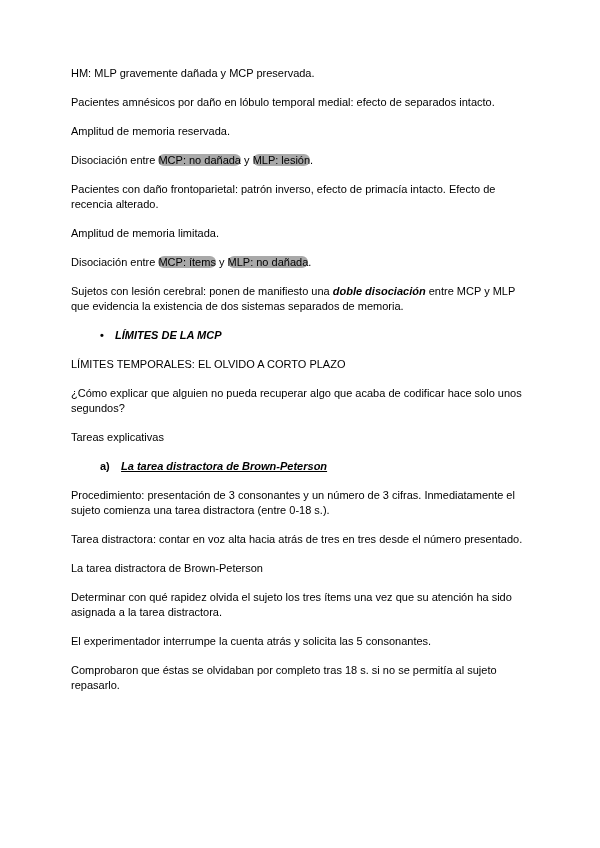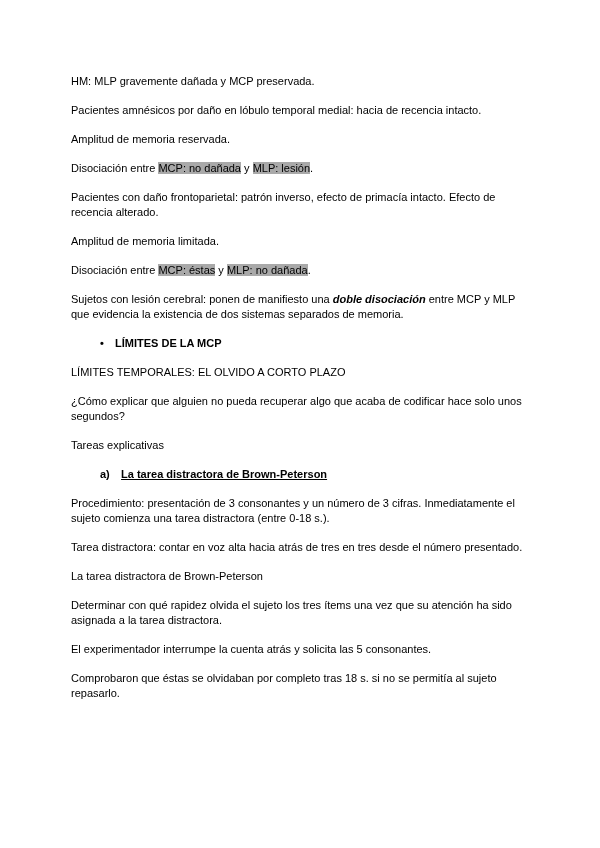--- a/index.html
+++ b/index.html
@@ -12,21 +12,20 @@
     width: 600px;
     height: 703px;
     background: #ffffff;
     overflow: hidden;
     box-sizing: border-box;
     padding: 66px 64px 0 71px;
     font-family: "Liberation Sans", "DejaVu Sans", sans-serif;
     font-size: 11px;
     line-height: 15px;
     color: #000000;
-    margin-top: 8px;
   }
   .para {
     margin: 0 0 14px 0;
   }
   .bullet {
     padding-left: 29px;
     font-weight: bold;
     margin-top: 9px;
   }
   .bullet .bullet-dot {
@@ -42,37 +41,37 @@
     min-width: 18px;
   }
   .heading-b {
     margin-top: 41px;
     font-weight: bold;
   }
   .heading-b .marker {
     font-weight: bold;
     margin-right: 4px;
   }
-  .run.hl { background-color: #a9a9a9; }
+  .run.hl { background-color: #a9a9a9; border-radius: 6px; }
   .run.it { font-style: italic; font-weight: bold; }
-  .run.b  { font-weight: bold; }
+  .run.b  { font-weight: bold; font-style: italic; }
   .run.u  { text-decoration: underline; }
 </style>
 </head>
 <body>
 
 <div class="page">
   <div>
       <p class="para "><span class="run">HM: MLP gravemente dañada y MCP preservada.</span></p>
-      <p class="para "><span class="run">Pacientes amnésicos por daño en lóbulo temporal medial: hacia de recencia intacto.</span></p>
+      <p class="para "><span class="run">Pacientes amnésicos por daño en lóbulo temporal medial: efecto de separados intacto.</span></p>
       <p class="para "><span class="run">Amplitud de memoria reservada.</span></p>
       <p class="para "><span class="run">Disociación entre </span><span class="run hl">MCP: no dañada</span><span class="run"> y </span><span class="run hl">MLP: lesión</span><span class="run">.</span></p>
       <p class="para "><span class="run">Pacientes con daño frontoparietal: patrón inverso, efecto de primacía intacto. Efecto de recencia alterado.</span></p>
       <p class="para "><span class="run">Amplitud de memoria limitada.</span></p>
-      <p class="para "><span class="run">Disociación entre </span><span class="run hl">MCP: éstas</span><span class="run"> y </span><span class="run hl">MLP: no dañada</span><span class="run">.</span></p>
+      <p class="para "><span class="run">Disociación entre </span><span class="run hl">MCP: ítems</span><span class="run"> y </span><span class="run hl">MLP: no dañada</span><span class="run">.</span></p>
       <p class="para "><span class="run">Sujetos con lesión cerebral: ponen de manifiesto una </span><span class="run it">doble disociación</span><span class="run"> entre MCP y MLP que evidencia la existencia de dos sistemas separados de memoria.</span></p>
       <p class="para bullet"><span class="bullet-dot">•</span><span class="run b">LÍMITES DE LA MCP</span></p>
       <p class="para "><span class="run">LÍMITES TEMPORALES: EL OLVIDO A CORTO PLAZO</span></p>
       <p class="para "><span class="run">¿Cómo explicar que alguien no pueda recuperar algo que acaba de codificar hace solo unos segundos?</span></p>
       <p class="para "><span class="run">Tareas explicativas</span></p>
       <p class="para list-a"><span class="marker">a)</span> <span class="run b u">La tarea distractora de Brown-Peterson</span></p>
       <p class="para "><span class="run">Procedimiento: presentación de 3 consonantes y un número de 3 cifras. Inmediatamente el sujeto comienza una tarea distractora (entre 0-18 s.).</span></p>
       <p class="para "><span class="run">Tarea distractora: contar en voz alta hacia atrás de tres en tres desde el número presentado.</span></p>
       <p class="para "><span class="run">La tarea distractora de Brown-Peterson</span></p>
       <p class="para "><span class="run">Determinar con qué rapidez olvida el sujeto los tres ítems una vez que su atención ha sido asignada a la tarea distractora.</span></p>

